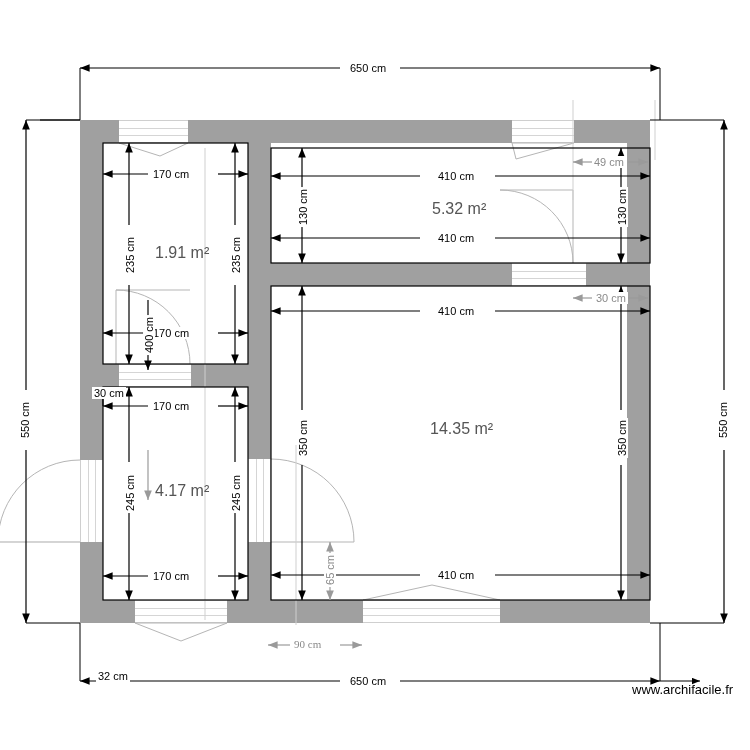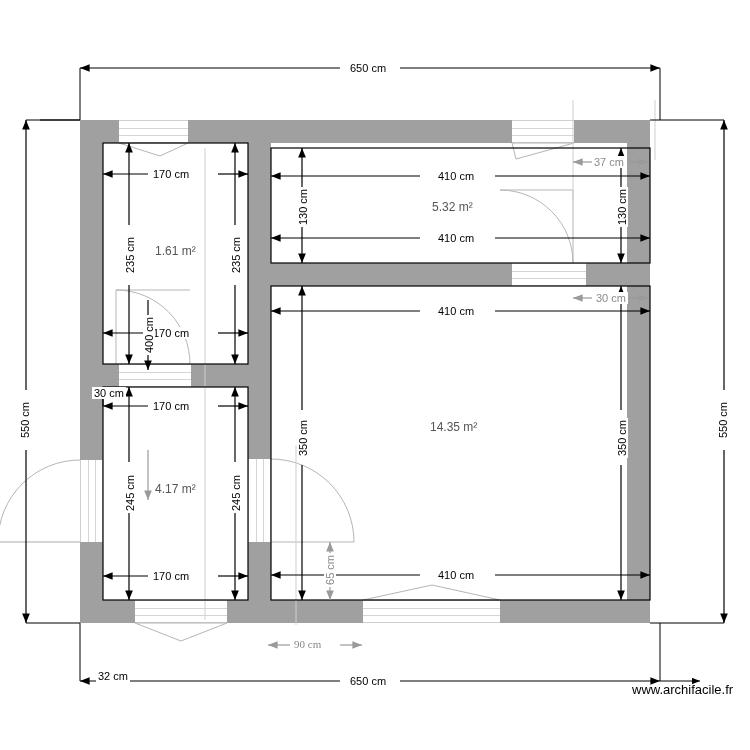--- a/index.html
+++ b/index.html
@@ -71,21 +71,21 @@
     background: #ffffff;
     padding: 0 2px;
     line-height: 12px;
   }
   .dim.grey { color: #8a8a8a; }
   .dim.vert {
     transform-origin: center center;
   }
   .area {
     position: absolute;
-    font-size: 12px;
+    font-size: 16px;
     color: #555555;
     white-space: nowrap;
   }
   .watermark {
     position: absolute;
     font-size: 13px;
     color: #000000;
     white-space: nowrap;
   }
 </style>
@@ -263,40 +263,40 @@
 
     <line x1="268" y1="645" x2="290" y2="645" stroke="#9a9a9a" stroke-width="1.2" marker-start="url(#grS)"></line>
     <line x1="340" y1="645" x2="362" y2="645" stroke="#9a9a9a" stroke-width="1.2" marker-end="url(#grA)"></line>
   </svg>
 
   <div class="dim" style="left:348px; top:62px;">650 cm</div>
   <div class="dim" style="left:348px; top:675px;">650 cm</div>
   <div class="dim vert" style="left:5px; top:414px; transform:rotate(-90deg);">550 cm</div>
   <div class="dim vert" style="left:703px; top:414px; transform:rotate(-90deg);">550 cm</div>
 
-  <div class="area" style="left:155px; top:244px;">1.61 m²</div>
+  <div class="area" style="left:155px; top:244px;">1.91 m²</div>
   <div class="dim" style="left:151px; top:168px;">170 cm</div>
   <div class="dim" style="left:151px; top:327px;">170 cm</div>
   <div class="dim vert" style="left:110px; top:249px; transform:rotate(-90deg);">235 cm</div>
   <div class="dim vert" style="left:216px; top:249px; transform:rotate(-90deg);">235 cm</div>
   <div class="dim vert" style="left:129px; top:329px; transform:rotate(-90deg);">400 cm</div>
 
   <div class="area" style="left:155px; top:482px;text-align:center;">4.17 m²</div>
   <div class="dim" style="left:151px; top:400px;">170 cm</div>
   <div class="dim" style="left:151px; top:570px;">170 cm</div>
   <div class="dim vert" style="left:110px; top:487px; transform:rotate(-90deg);">245 cm</div>
   <div class="dim vert" style="left:216px; top:487px; transform:rotate(-90deg);">245 cm</div>
   <div class="dim" style="left:92px; top:387px;">30 cm</div>
 
   <div class="area" style="left:432px; top:200px;">5.32 m²</div>
   <div class="dim" style="left:436px; top:170px;">410 cm</div>
   <div class="dim" style="left:436px; top:232px;">410 cm</div>
   <div class="dim vert" style="left:283px; top:201px; transform:rotate(-90deg);">130 cm</div>
   <div class="dim vert" style="left:602px; top:201px; transform:rotate(-90deg);">130 cm</div>
-  <div class="dim grey" style="left:592px; top:156px;">37 cm</div>
+  <div class="dim grey" style="left:592px; top:156px;">49 cm</div>
 
   <div class="area" style="left:430px; top:420px;text-align:right;">14.35 m²</div>
   <div class="dim" style="left:436px; top:305px;">410 cm</div>
   <div class="dim" style="left:436px; top:569px;">410 cm</div>
   <div class="dim vert" style="left:283px; top:432px; transform:rotate(-90deg);">350 cm</div>
   <div class="dim vert" style="left:602px; top:432px; transform:rotate(-90deg);">350 cm</div>
   <div class="dim grey" style="left:594px; top:292px;">30 cm</div>
   <div class="dim grey vert" style="left:313px; top:564px; transform:rotate(-90deg);">65 cm</div>
 
   <div class="dim" style="left:96px; top:670px;">32 cm</div>

